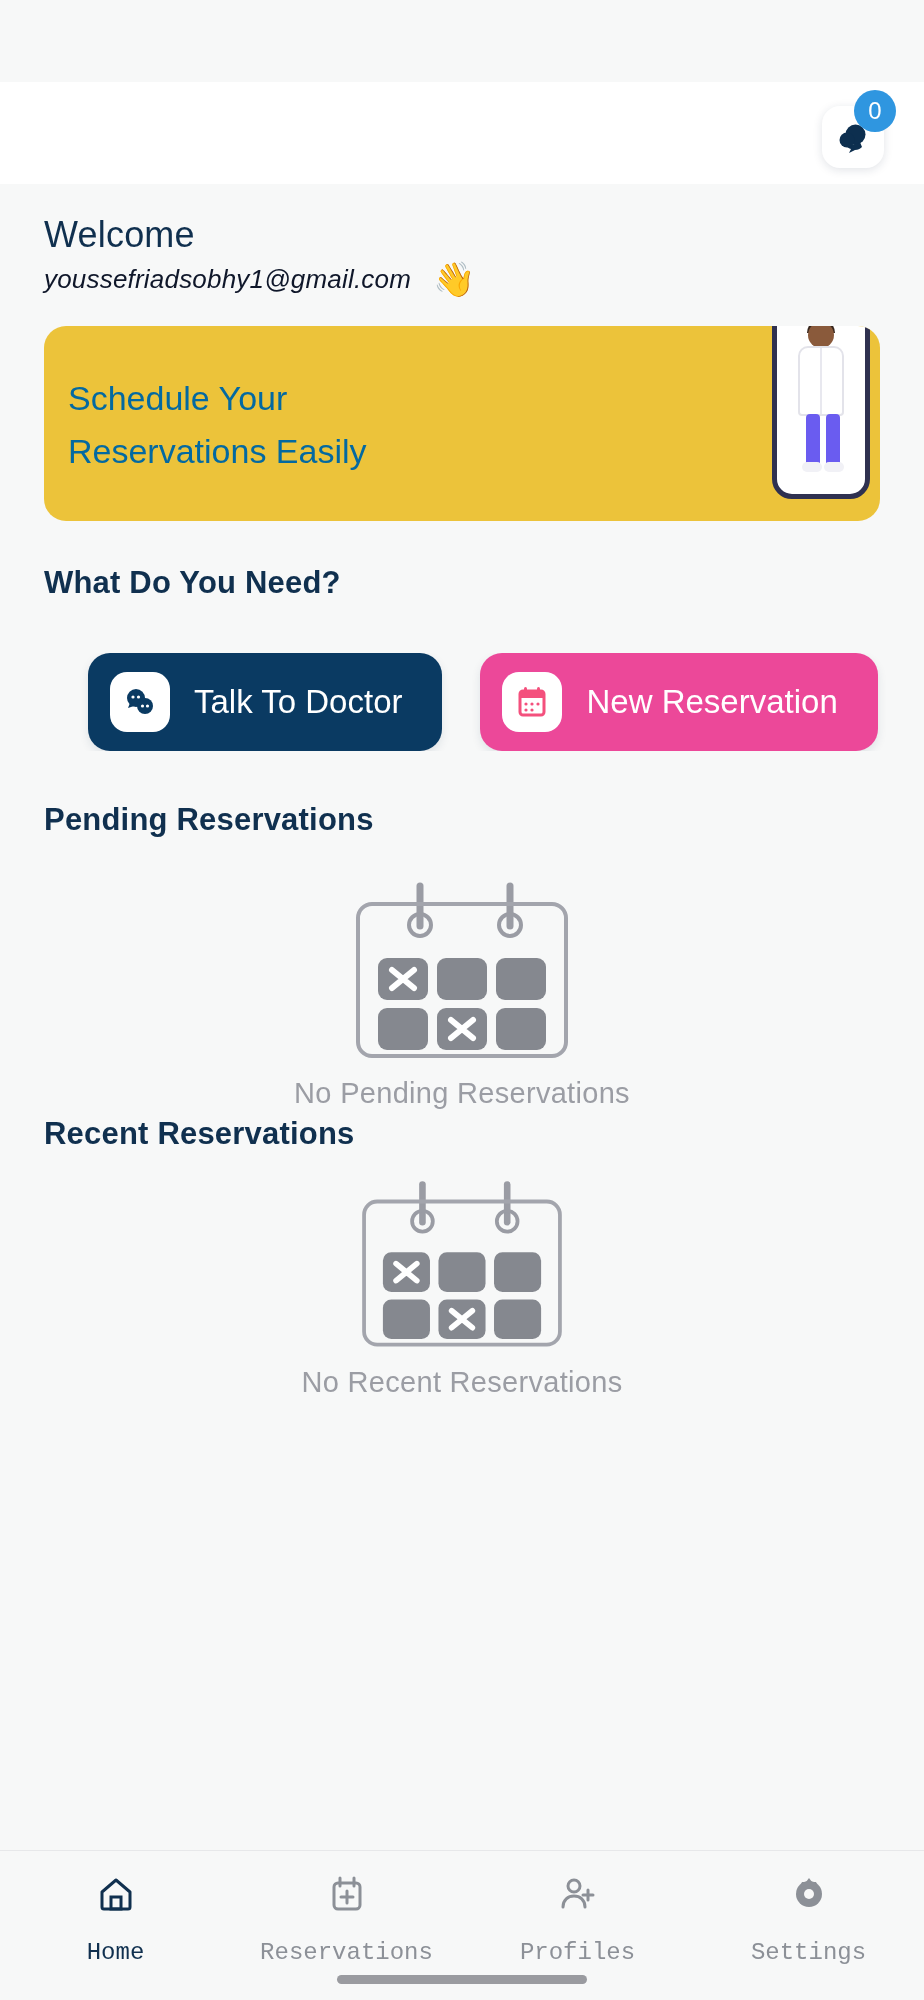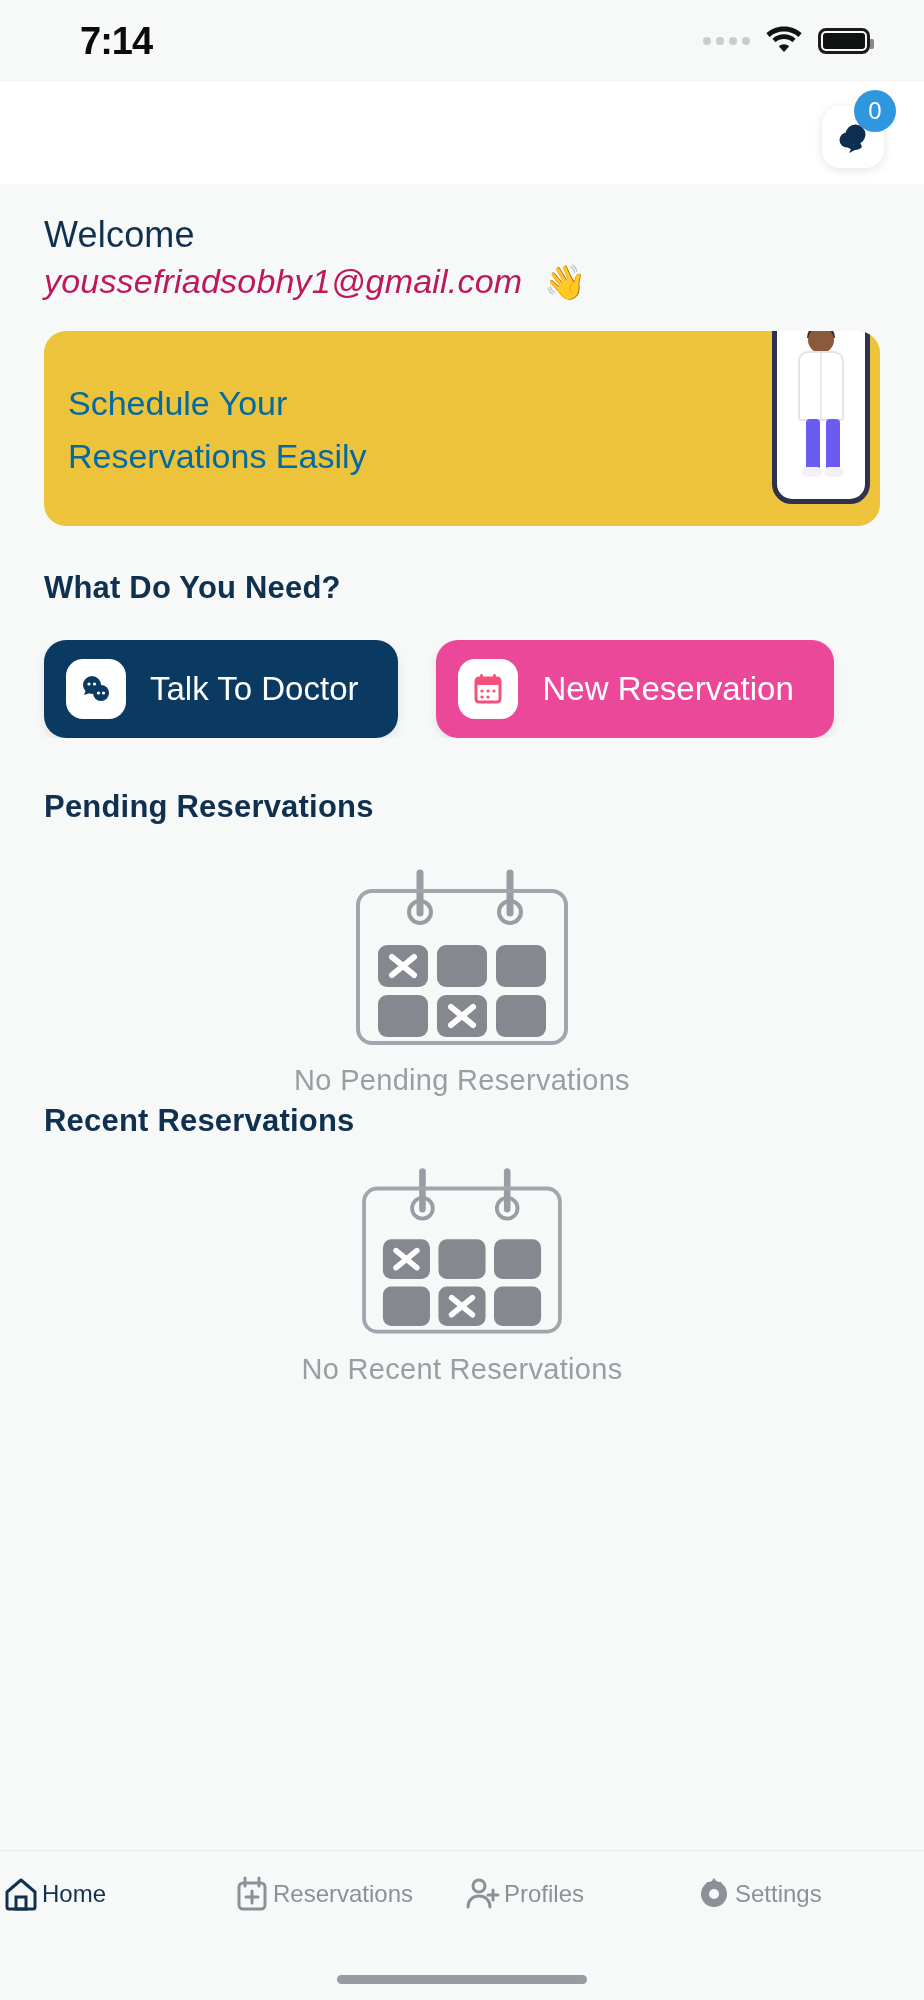--- a/index.html
+++ b/index.html
@@ -45,21 +45,21 @@
     font-size:24px; font-weight:500;
     display:flex; align-items:center; justify-content:center;
   }
 
   
   .content { position:absolute; top:184px; left:0; width:924px; bottom:150px; background:#f7f8f8; }
 
   .welcome { padding:30px 44px 0 44px; }
   .welcome h1 { font-size:36px; font-weight:400; color:#10304f; letter-spacing:.2px; }
   .email-row { display:flex; align-items:center; gap:22px; margin-top:6px; }
-  .email { font-size:34px; font-style:italic; color:#be185d; letter-spacing:.2px; }
+  .email { font-size:26px; font-style:italic; color:#0f172a; letter-spacing:.2px; }
   .wave { font-size:34px; line-height:1; }
 
   
   .banner {
     position:relative; margin:30px 44px 0 44px; height:195px;
     background:#ecc33a; border-radius:22px; overflow:hidden;
   }
   .banner-text {
     position:absolute; left:24px; top:46px;
     font-size:34px; font-weight:500; color:#0369a1; line-height:1.55;
@@ -84,22 +84,22 @@
   .section-title {
     font-size:31px; font-weight:700; color:#10304f;
     padding:0 44px; letter-spacing:.2px;
   }
   .t-need { margin-top:44px; }
   .t-pending { margin-top:51px; }
   .t-recent { margin-top:6px; }
 
   
   .actions {
-    display:flex; gap:38px; padding-left:44px;
-    margin-top:34px; width:924px; overflow:hidden;
+    display:flex; gap:38px; padding-left:88px;
+    margin-top:52px; width:924px; overflow:hidden;
   }
   .chip {
     flex:0 0 auto; height:98px; border-radius:22px;
     display:flex; align-items:center; gap:24px;
     padding:0 40px 0 22px;
     box-shadow:0 4px 10px rgba(16,48,79,.10);
   }
   .chip-navy { background:#0a3a62; }
   .chip-pink { background:#ec4899; }
   .chip-icon {
@@ -114,54 +114,33 @@
   .empty-text { font-size:29px; color:#9b9da4; margin-top:8px; letter-spacing:.3px; }
   .pending-empty { margin-top:42px; }
   .recent-empty { margin-top:26px;text-align:center; }
 
   
   .bottomnav {
     position:absolute; left:0; bottom:0; width:924px; height:150px;
     background:#f7f8f8; border-top:1px solid #e7e8ea;
     display:flex; align-items:flex-start; padding-top:22px;
   }
-  .navitem { flex:1; display:flex; flex-direction:row; align-items:center; gap:0; }
+  .navitem { flex:1; display:flex; flex-direction:column; align-items:center; gap:24px;font-family:Liberation Mono, monospace; }
   .navlabel { font-size:24px; color:#8c9097; }
   .navitem.active .navlabel { color:#10304f; }
   .homebar {
     position:absolute; left:50%; transform:translateX(-50%); bottom:16px;
     width:250px; height:9px; border-radius:5px; background:#9a9ba0;
   }
 </style>
 </head>
 <body>
 
 <div class="screen">
 
-  <div class="statusbar">
-    <div class="clock">7:14</div>
-    <div class="status-right">
-      <span class="sig-dots">
-        <i></i>
-          <i></i>
-          <i></i>
-          <i></i>
-      </span>
-      <span>
-        <svg width="36" height="28" viewBox="0 0 36 28">
-          <path d="M18 6.5c5.5 0 10.6 2 14.4 5.4l3.2-3.6C31.2 4.1 24.9 1.6 18 1.6S4.8 4.1.4 8.3l3.2 3.6C7.4 8.5 12.5 6.5 18 6.5z" fill="#111214"></path>
-          <path d="M18 14c3.2 0 6.2 1.2 8.5 3.2l3.1-3.5C26.5 10.9 22.5 9.3 18 9.3S9.5 10.9 6.4 13.7l3.1 3.5C11.8 15.2 14.8 14 18 14z" fill="#111214"></path>
-          <path d="M18 19.2c-2 0-3.8.8-5.2 2L18 27l5.2-5.8c-1.4-1.2-3.2-2-5.2-2z" fill="#111214"></path>
-        </svg>
-      </span>
-      <span class="battery">
-          <i></i>
-        </span>
-    </div>
-  </div>
 
   <div class="appbar">
     <div class="chat-btn">
       <svg width="34" height="34" viewBox="0 0 34 34">
         <circle cx="19.5" cy="14.5" r="10" fill="#0d2f4f"></circle>
         <path d="M24 22c-6 4-14 2-16-3 0 5 3 9 7 10l-2 4 6-3c3 0 5-1 7-3z" fill="#0d2f4f"></path>
         <circle cx="11" cy="20" r="7.5" fill="#0d2f4f"></circle>
       </svg>
       <span class="badge">0</span>
     </div>

